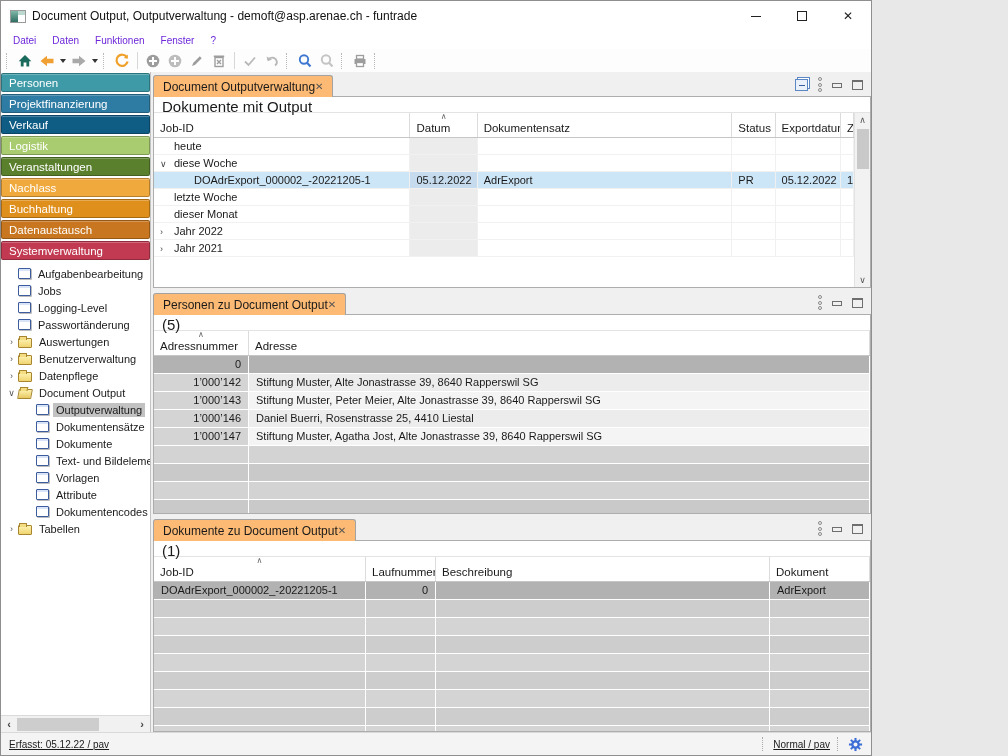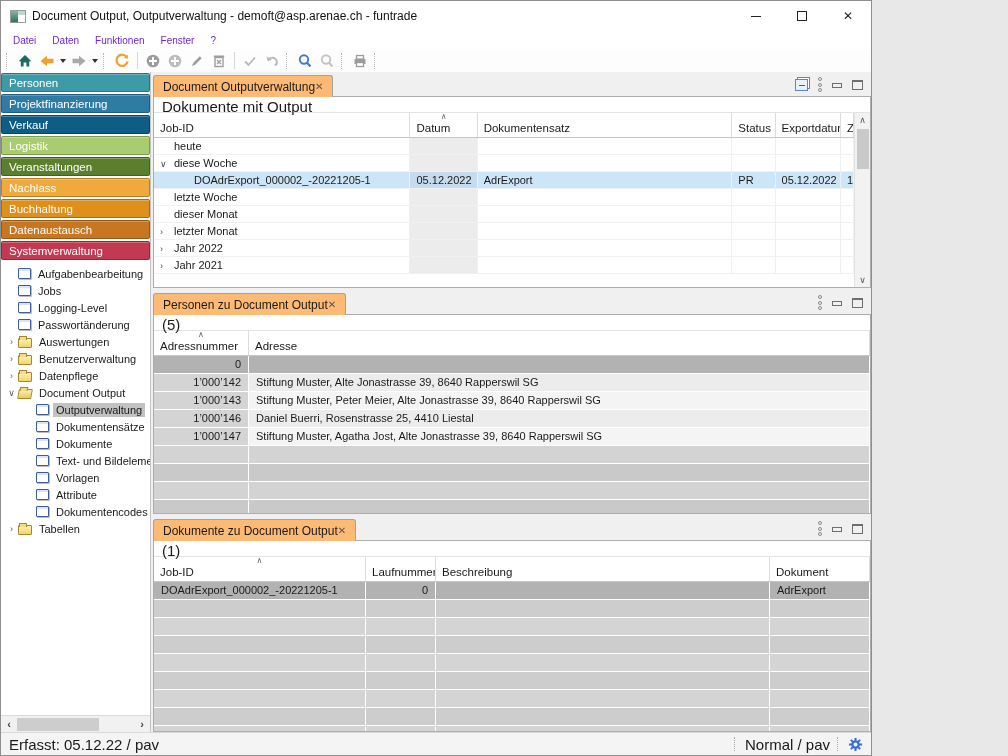--- a/index.html
+++ b/index.html
@@ -104,21 +104,21 @@
   .p2row.filler.alt .p2c{background:#c9c9c9;}
   
   .w3-jobid{width:212px;}.w3-lauf{width:70px;}.w3-beschr{flex:1;}.w3-dok{width:100px;}
   .p3row{display:flex;height:18px;}
   .p3c{font-size:11px;line-height:17px;padding:0 7px;border-bottom:1px solid #fff;border-right:1px solid #fff;overflow:hidden;white-space:nowrap;}
   .p3row.rowsel .p3c{background:#b2b2b2;}
   .p3num{text-align:right;}
   .p3row.filler .p3c{background:#cdcdcd;}
   .p3row.filler.alt .p3c{background:#d4d4d4;}
   
-  .statusbar{height:23px;background:#f4f4f4;border-top:1px solid #d9d9d9;display:flex;align-items:center;font-size:15px;flex:0 0 auto;padding:0 8px;}
+  .statusbar{height:23px;background:#f4f4f4;border-top:1px solid #d9d9d9;display:flex;align-items:center;font-size:10px;flex:0 0 auto;padding:0 8px;text-decoration:underline;}
   .statusright{margin-left:auto;display:flex;align-items:center;gap:7px;}
   .sgrip{width:4px;height:14px;border-left:1px dotted #aaa;}
 </style>
 </head>
 <body>
 
 <div class="window">
 
   <div class="titlebar">
     <div class="appicon"></div>
@@ -409,28 +409,20 @@
                   <div class="p1row">
                     <div class="p1c w-jobid"><span class="gexp"></span><span class="glabel">letzte Woche</span></div>
                     <div class="p1c w-datum shade"></div>
                     <div class="p1c w-dsatz"></div>
                     <div class="p1c w-status"></div>
                     <div class="p1c w-expd"></div>
                     <div class="p1c w-zeit"></div>
                   </div>
                   <div class="p1row">
                     <div class="p1c w-jobid"><span class="gexp"></span><span class="glabel">dieser Monat</span></div>
-                    <div class="p1c w-datum shade"></div>
-                    <div class="p1c w-dsatz"></div>
-                    <div class="p1c w-status"></div>
-                    <div class="p1c w-expd"></div>
-                    <div class="p1c w-zeit"></div>
-                  </div>
-                  <div class="p1row">
-                    <div class="p1c w-jobid"><span class="gexp">›</span><span class="glabel">letzter Monat</span></div>
                     <div class="p1c w-datum shade"></div>
                     <div class="p1c w-dsatz"></div>
                     <div class="p1c w-status"></div>
                     <div class="p1c w-expd"></div>
                     <div class="p1c w-zeit"></div>
                   </div>
                   <div class="p1row">
                     <div class="p1c w-jobid"><span class="gexp">›</span><span class="glabel">Jahr 2022</span></div>
                     <div class="p1c w-datum shade"></div>
                     <div class="p1c w-dsatz"></div>

